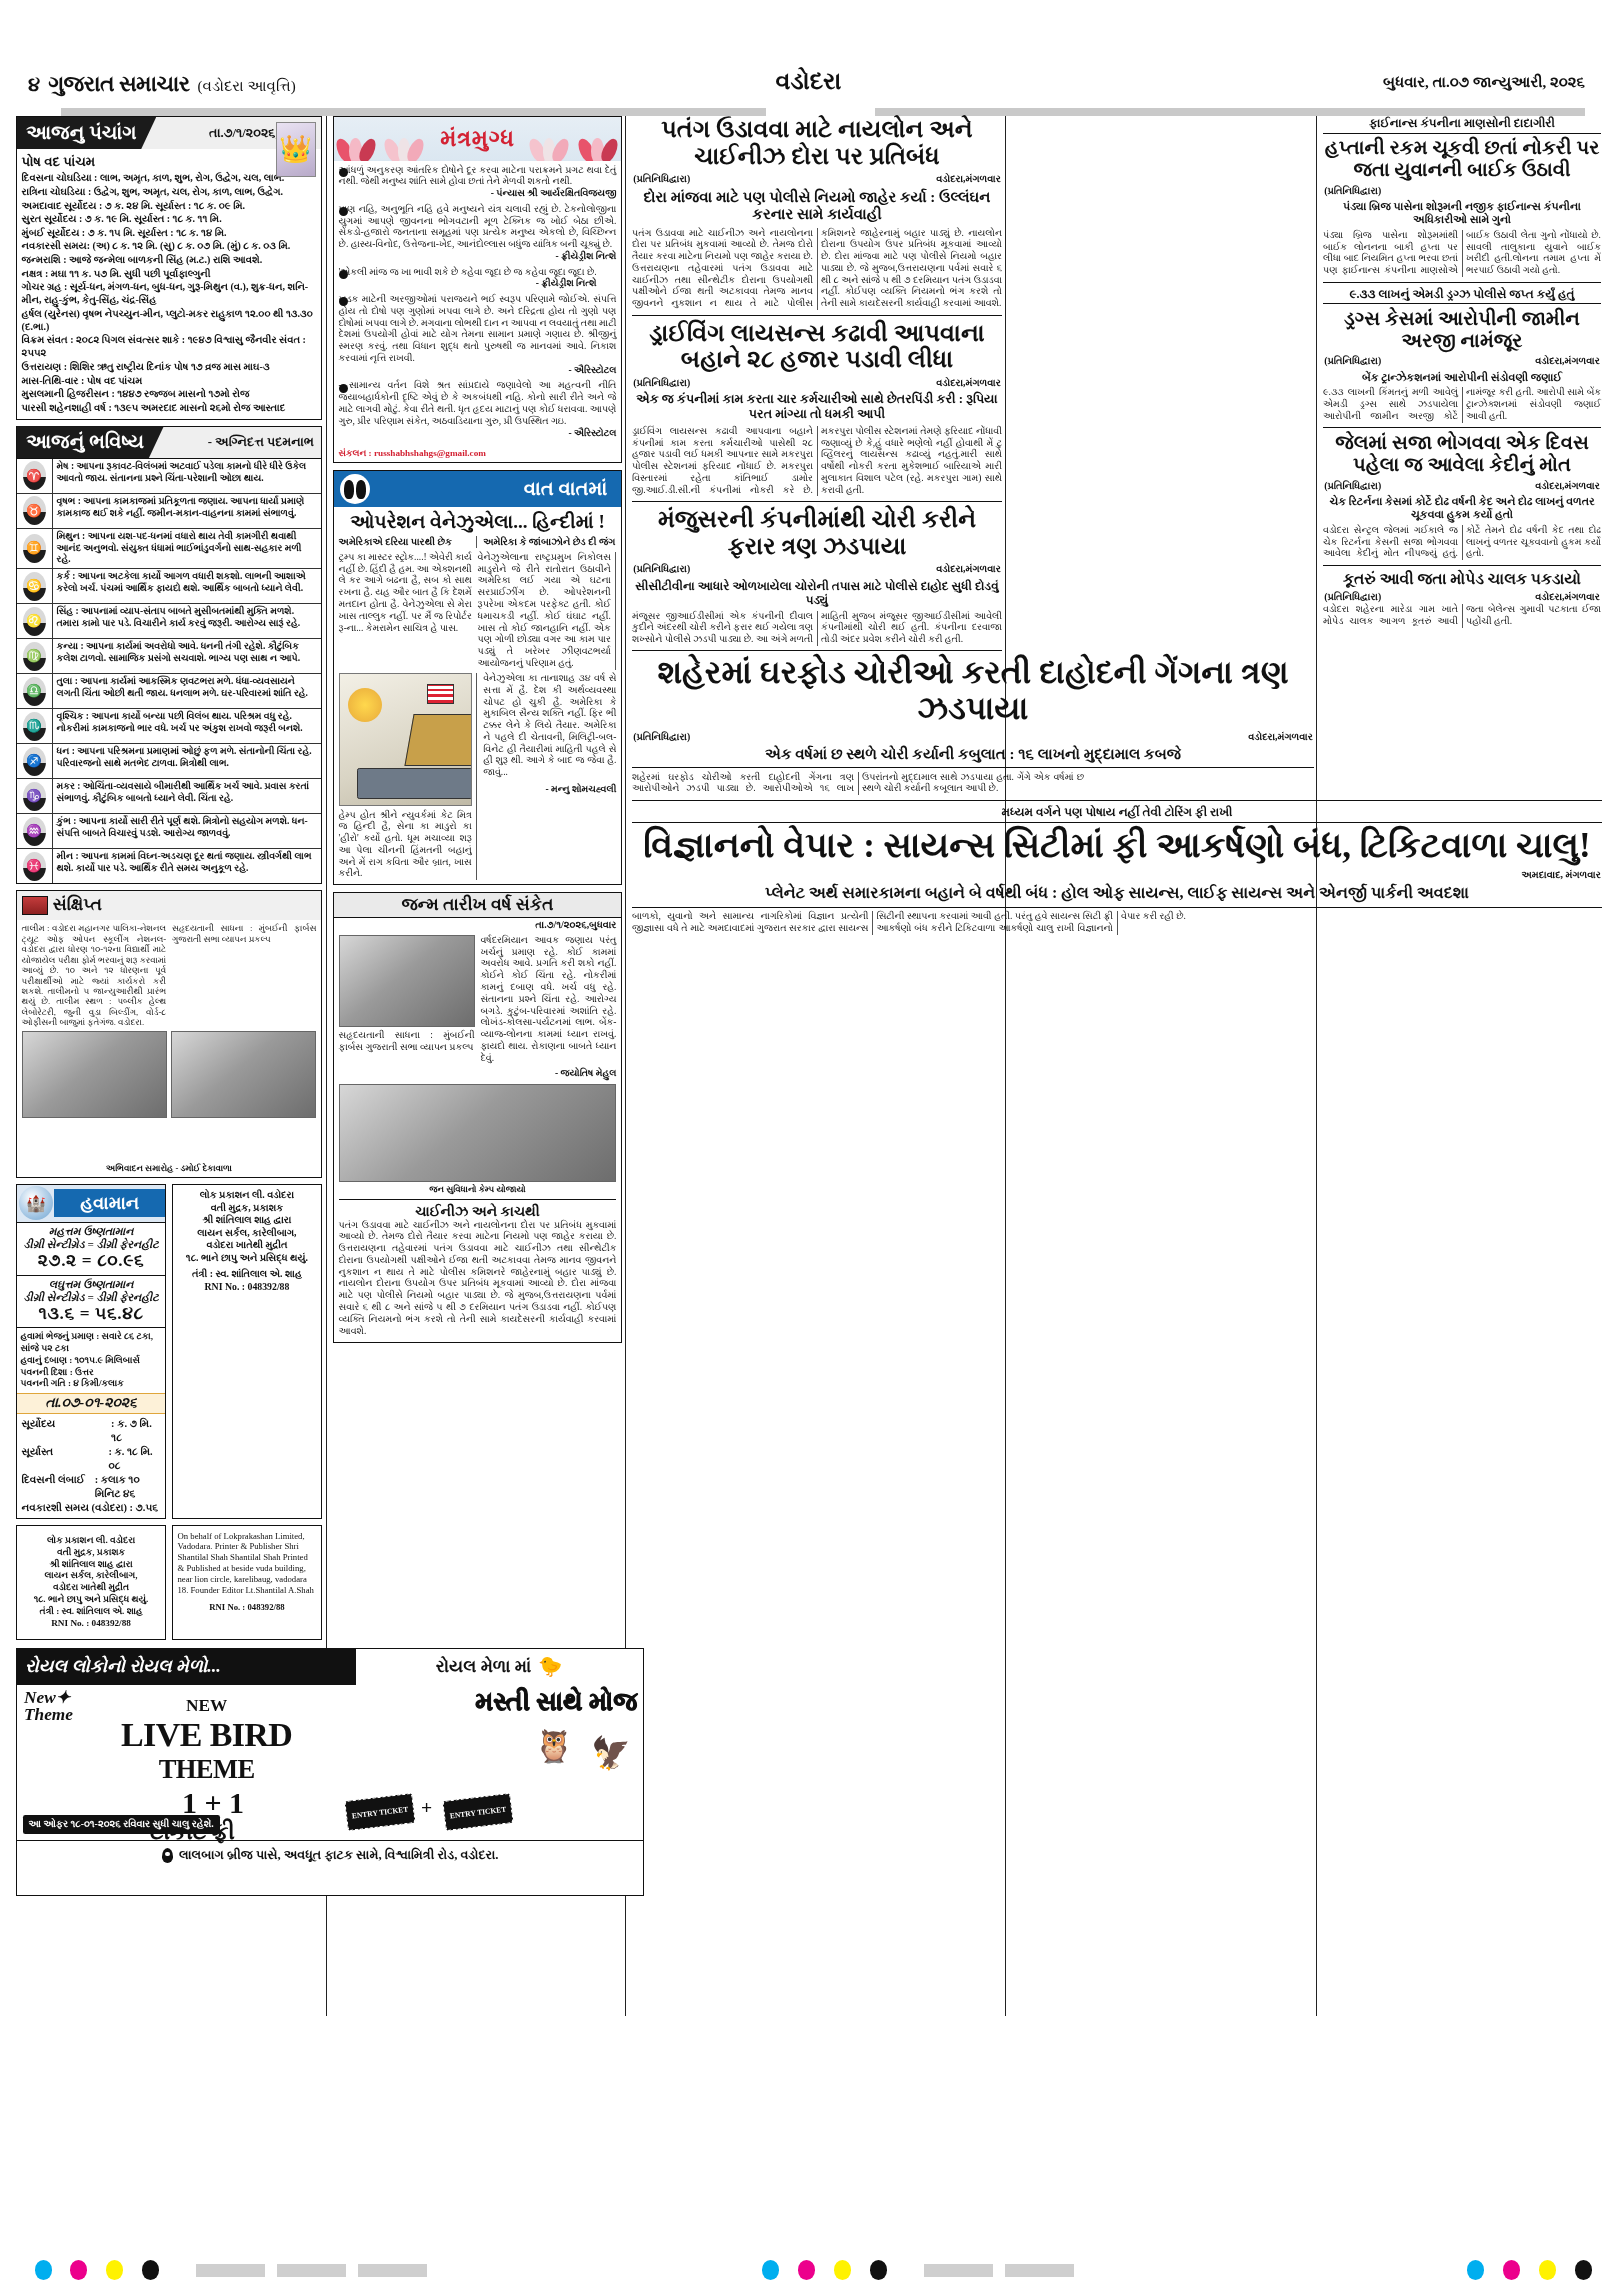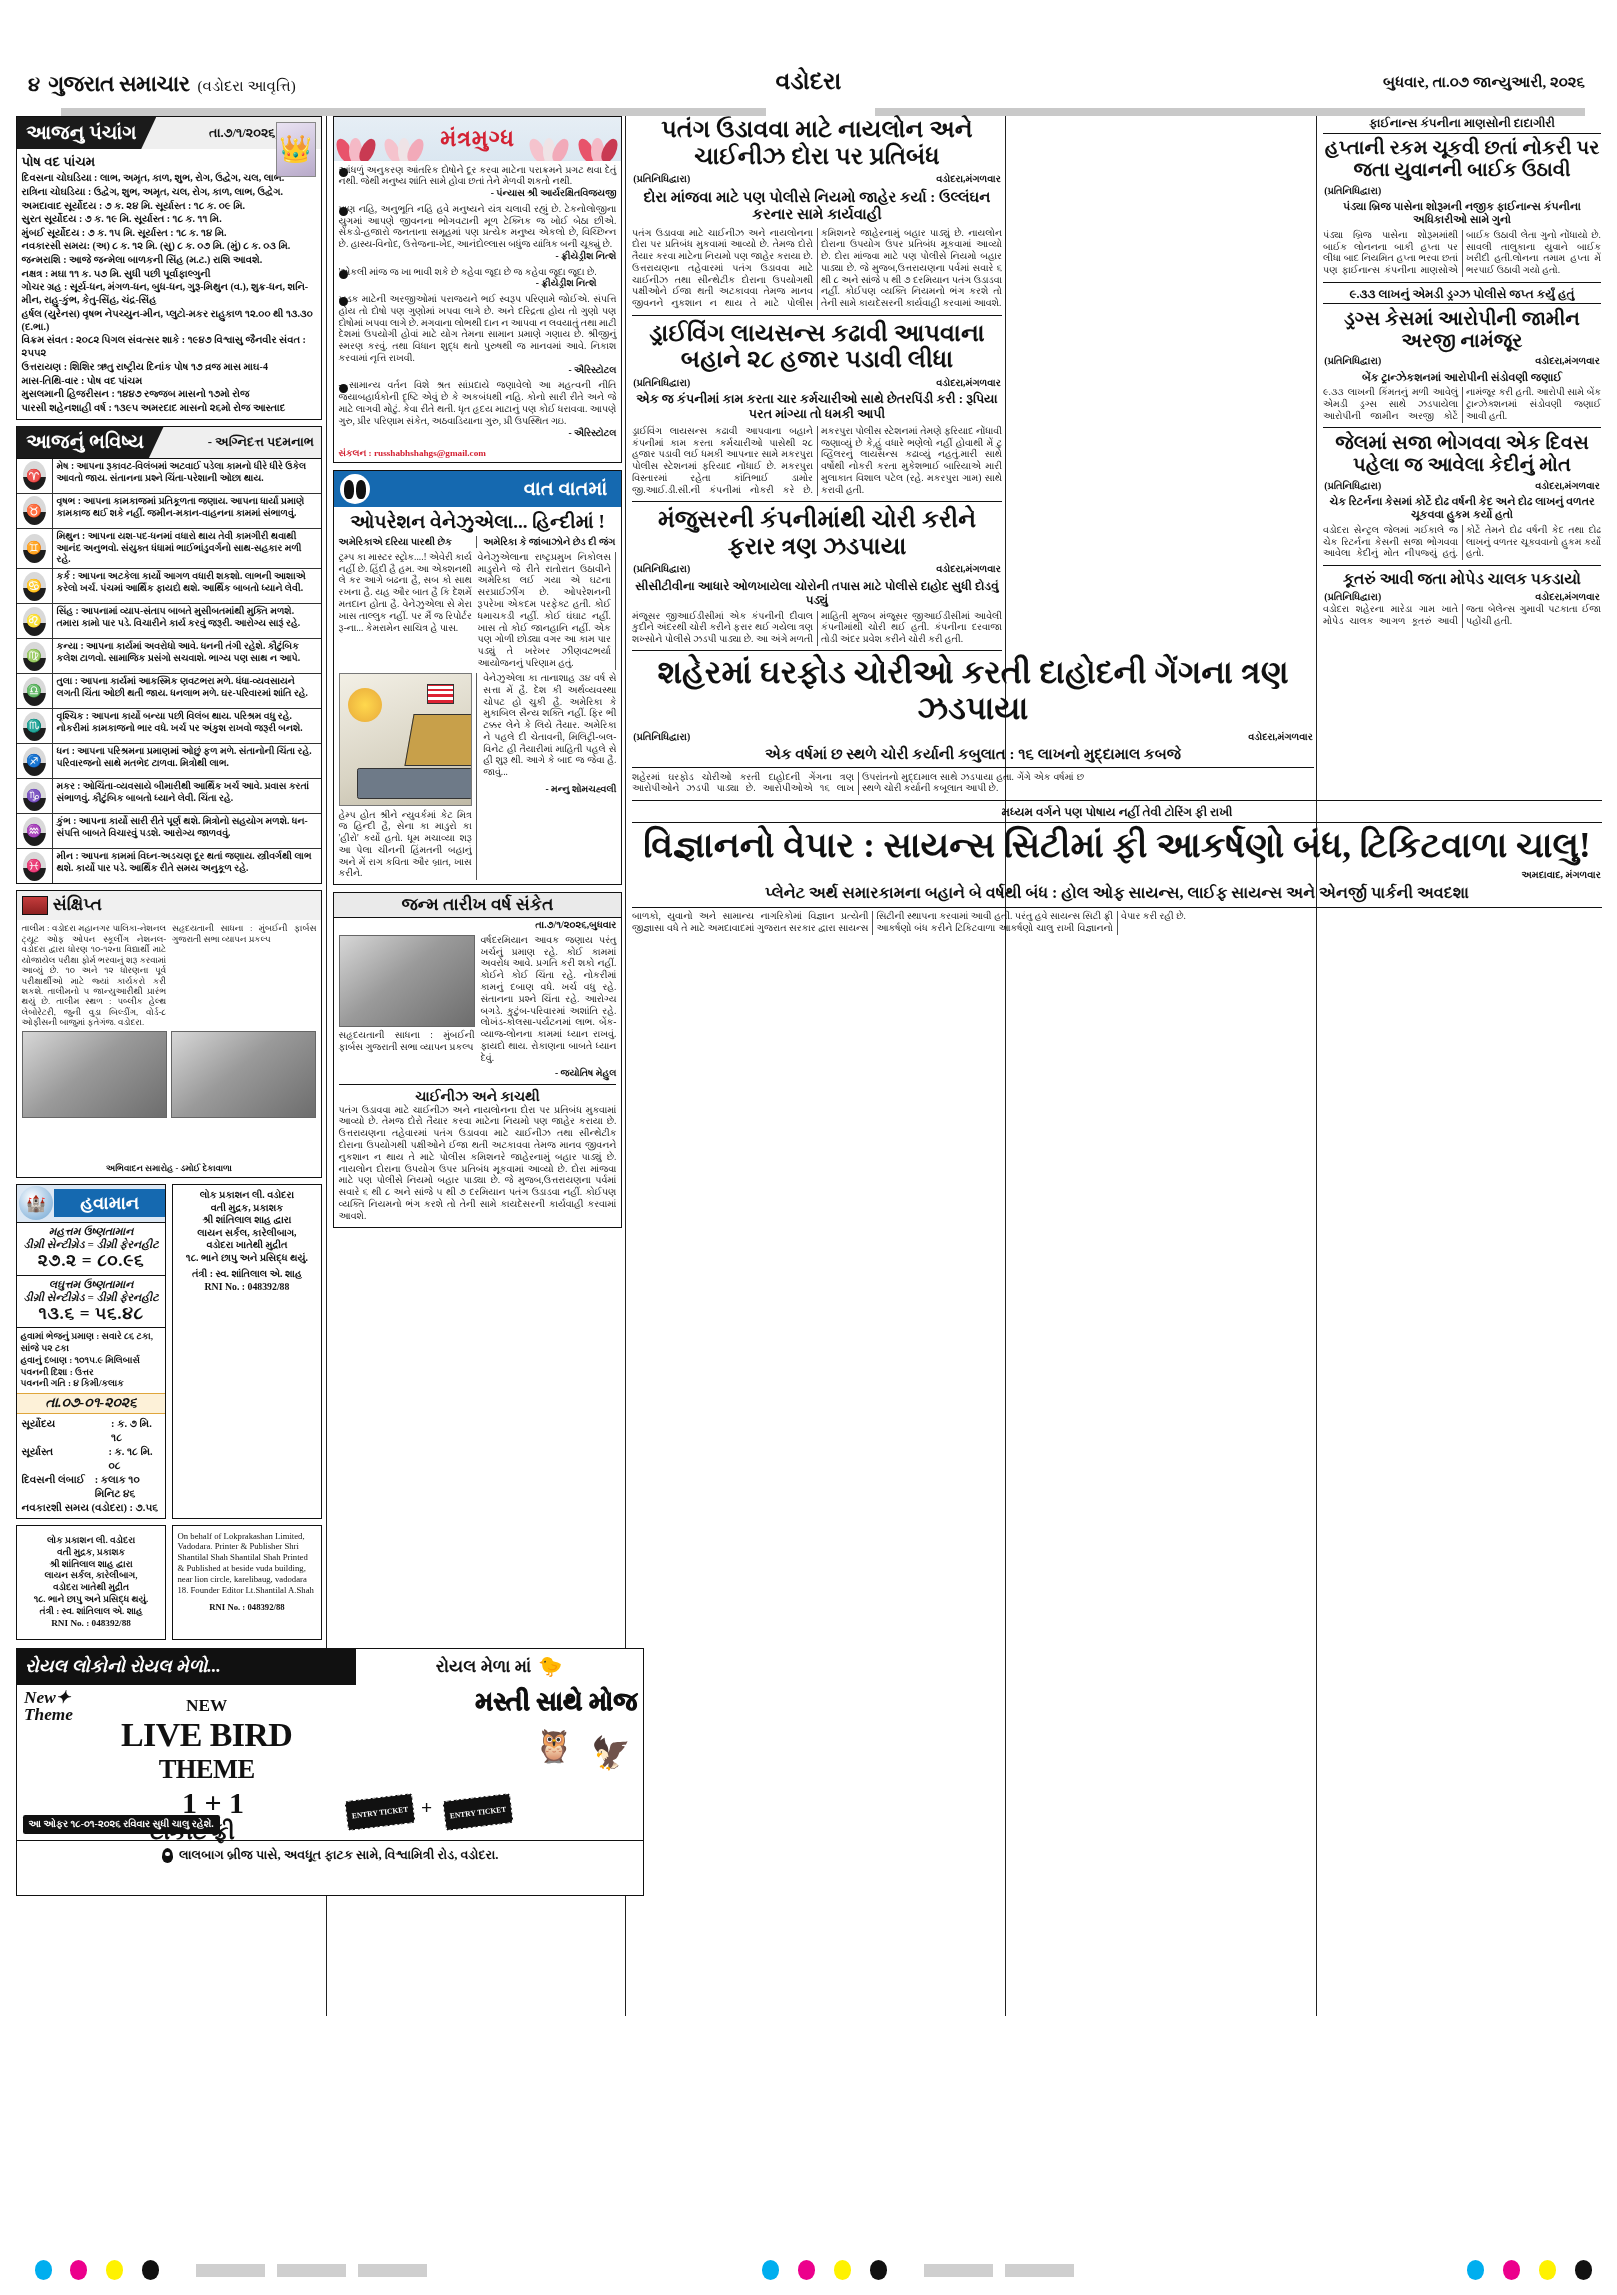--- a/index.html
+++ b/index.html
@@ -194,21 +194,21 @@
         <p>રાત્રિના ચોઘડિયા : ઉદ્વેગ, શુભ, અમૃત, ચલ, રોગ, કાળ, લાભ, ઉદ્વેગ.</p>
         <p>અમદાવાદ સૂર્યોદય : ૭ ક. ૨૪ મિ. સૂર્યાસ્ત : ૧૮ ક. ૦૯ મિ.</p>
         <p>સુરત સૂર્યોદય : ૭ ક. ૧૯ મિ. સૂર્યાસ્ત : ૧૮ ક. ૧૧ મિ.</p>
         <p>મુંબઈ સૂર્યોદય : ૭ ક. ૧૫ મિ. સૂર્યાસ્ત : ૧૮ ક. ૧૪ મિ.</p>
         <p>નવકારસી સમય: (અ) ૮ ક. ૧૨ મિ. (સુ) ૮ ક. ૦૭ મિ. (મું) ૮ ક. ૦૩ મિ.</p>
         <p>જન્મરાશિ : આજે જન્મેલા બાળકની સિંહ (મ.ટ.) રાશિ આવશે.</p>
         <p>નક્ષત્ર : મઘા ૧૧ ક. ૫૭ મિ. સુધી પછી પૂર્વાફાલ્ગુની</p>
         <p>ગોચર ગ્રહ : સૂર્ય-ધન, મંગળ-ધન, બુધ-ધન, ગુરૂ-મિથુન (વ.), શુક્ર-ધન, શનિ-મીન,  રાહુ-કુંભ,  કેતુ-સિંહ, ચંદ્ર-સિંહ</p>
         <p>હર્ષલ (યુરેનસ) વૃષભ નેપચ્યુન-મીન, પ્લુટો-મકર રાહુકાળ ૧૨.૦૦ થી ૧૩.૩૦ (દ.ભા.)</p>
         <p>વિક્રમ સંવત : ૨૦૮૨ પિગલ સંવત્સર શાકે : ૧૯૪૭ વિશ્વાસુ જૈનવીર સંવત : ૨૫૫૨</p>
-        <p>ઉત્તરાયણ : શિશિર ઋતુ રાષ્ટ્રીય દિનાંક પોષ ૧૭ વ્રજ માસ માઘ-4</p>
+        <p>ઉત્તરાયણ : શિશિર ઋતુ રાષ્ટ્રીય દિનાંક પોષ ૧૭ વ્રજ માસ માઘ-૩</p>
         <p>માસ-તિથિ-વાર : પોષ વદ પાંચમ</p>
         <p>મુસલમાની હિજરીસન : ૧૪૪૭ રજ્જબ માસનો ૧૭મો રોજ</p>
         <p>પારસી શહેનશાહી વર્ષ : ૧૩૯૫ અમરદાદ માસનો ૨૬મો રોજ આસ્તાદ</p>
       </div>
     </div>
 
     <div class="box" style="border:none;">
       <div class="flag" style="border:1.7px solid #111;border-bottom:none;">
         <div class="blk">આજનું ભવિષ્ય</div>
         <div class="sub">- અગ્નિદત્ત પદમનાભ</div>
@@ -506,20 +506,24 @@
       <div class="janm-date">તા.૭/૧/૨૦૨૬,બુધવાર</div>
       <div style="display:flex;gap:5.8px;padding:2.3px 4.6px 4.6px;">
         <div style="flex:1;">
           <div class="photo" style="height:92px;margin-bottom:3.5px;"></div>
           <div class="story">સહૃદયતાની સાધના : મુંબઈની ફાર્બસ ગુજરાતી સભા વ્યાપન પ્રકલ્પ</div>
         </div>
         <div style="flex:1;">
           <div class="story">વર્ષદરમિયાન આવક જણાય પરંતુ ખર્ચનું પ્રમાણ રહે. કોઈ કામમાં અવરોધ આવે. પ્રગતિ કરી શકો નહીં. કોઈને કોઈ ચિંતા રહે. નોકરીમાં કામનું દબાણ વધે. ખર્ચ વધુ રહે. સંતાનના પ્રશ્ને ચિંતા રહે. આરોગ્ય બગડે. કુટુંબ-પરિવારમાં અશાંતિ રહે. લોખંડ-કોલસા-પર્યટનમાં લાભ. બેંક-વ્યાજ-લોનના કામમાં ધ્યાન રાખવું. ફાયદો થાય. રોકાણના બાબતે ધ્યાન દેવું.</div>
           <div class="story" style="text-align:right;font-weight:bold;margin-top:3.5px;">- જયોતિષ મેહુલ</div>
         </div>
+      </div>
+      <div style="padding:0 4.6px 4.6px;">
+        <div class="photo" style="height:98px;"></div>
+        <div class="cap" style="text-align:center;font-weight:bold;">જન સુવિધાનો કેમ્પ યોજાયો</div>
       </div>
       <div style="padding:0 4.6px 4.6px;">
         <div style="font-size:14px;font-weight:bold;text-align:center;border-top:1.4px solid #111;padding-top:3.5px;">ચાઈનીઝ અને કાચથી</div>
         <div class="story">પતંગ ઉડાવવા માટે ચાઈનીઝ અને નાયલોનના દોરા પર પ્રતિબંધ મુકવામાં આવ્યો છે. તેમજ દોરો તૈયાર કરવા માટેના નિયમો પણ જાહેર કરાયા છે. ઉત્તરાયણના તહેવારમાં પતંગ ઉડાવવા માટે ચાઈનીઝ તથા સીન્થેટીક દોરાના ઉપયોગથી પક્ષીઓને ઈજા થતી અટકાવવા તેમજ માનવ જીવનને નુકશાન ન થાય તે માટે પોલીસ કમિશનરે જાહેરનામું બહાર પાડ્યું છે. નાયલોન દોરાના ઉપયોગ ઉપર પ્રતિબંધ મૂકવામાં આવ્યો છે. દોરા માંજવા માટે પણ પોલીસે નિયમો બહાર પાડ્યા છે. જે મુજબ,ઉત્તરાયણના પર્વમાં સવારે ૬ થી ૮ અને સાંજે ૫ થી ૭ દરમિયાન પતંગ ઉડાડવા નહીં. કોઈપણ વ્યક્તિ નિયમનો ભંગ કરશે તો તેની સામે કાયદેસરની કાર્યવાહી કરવામાં આવશે.</div>
       </div>
     </div>
   </div>
 
   <div class="col c3">
 

